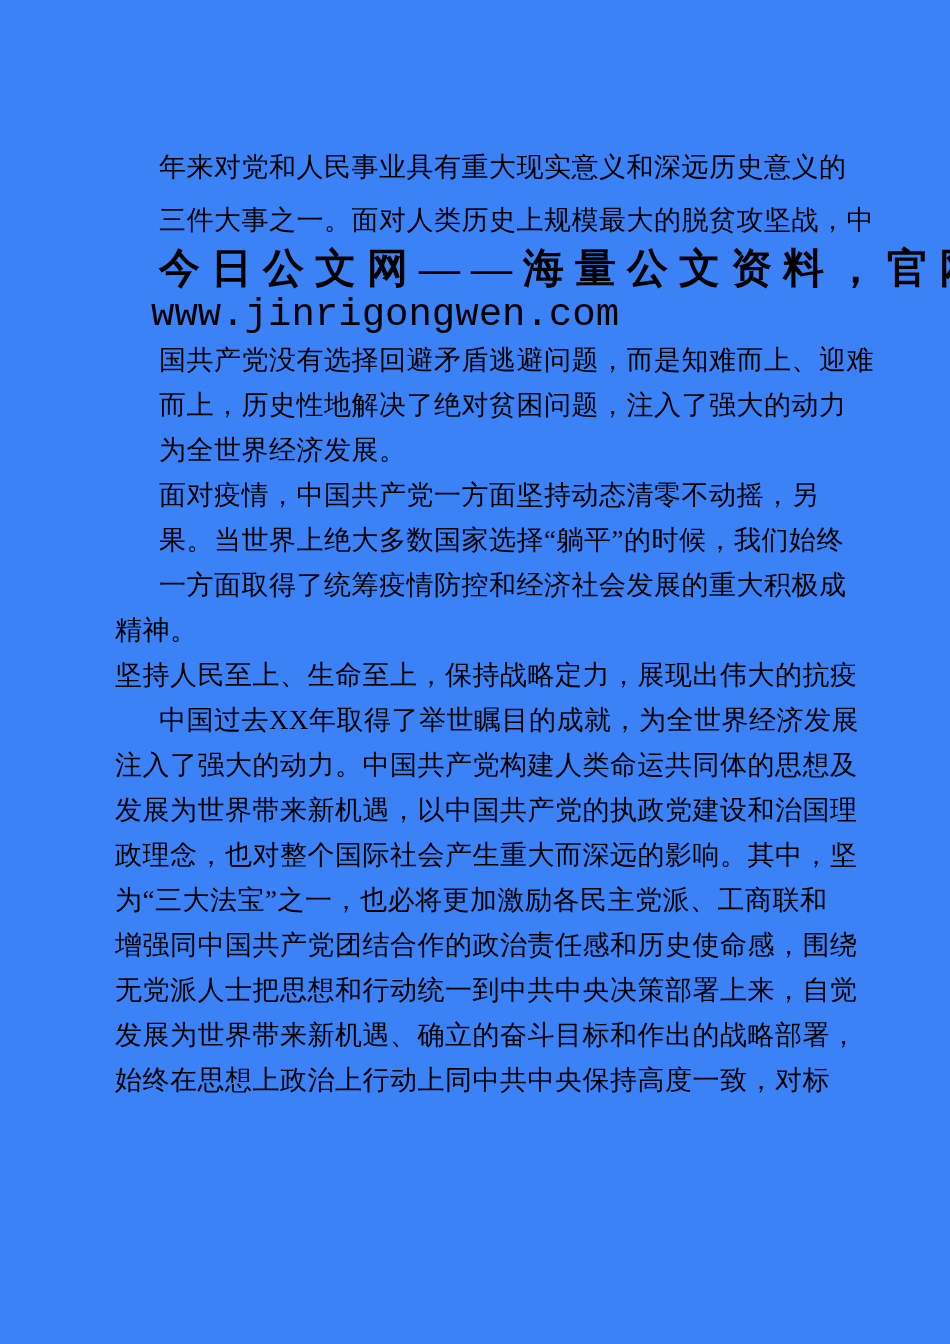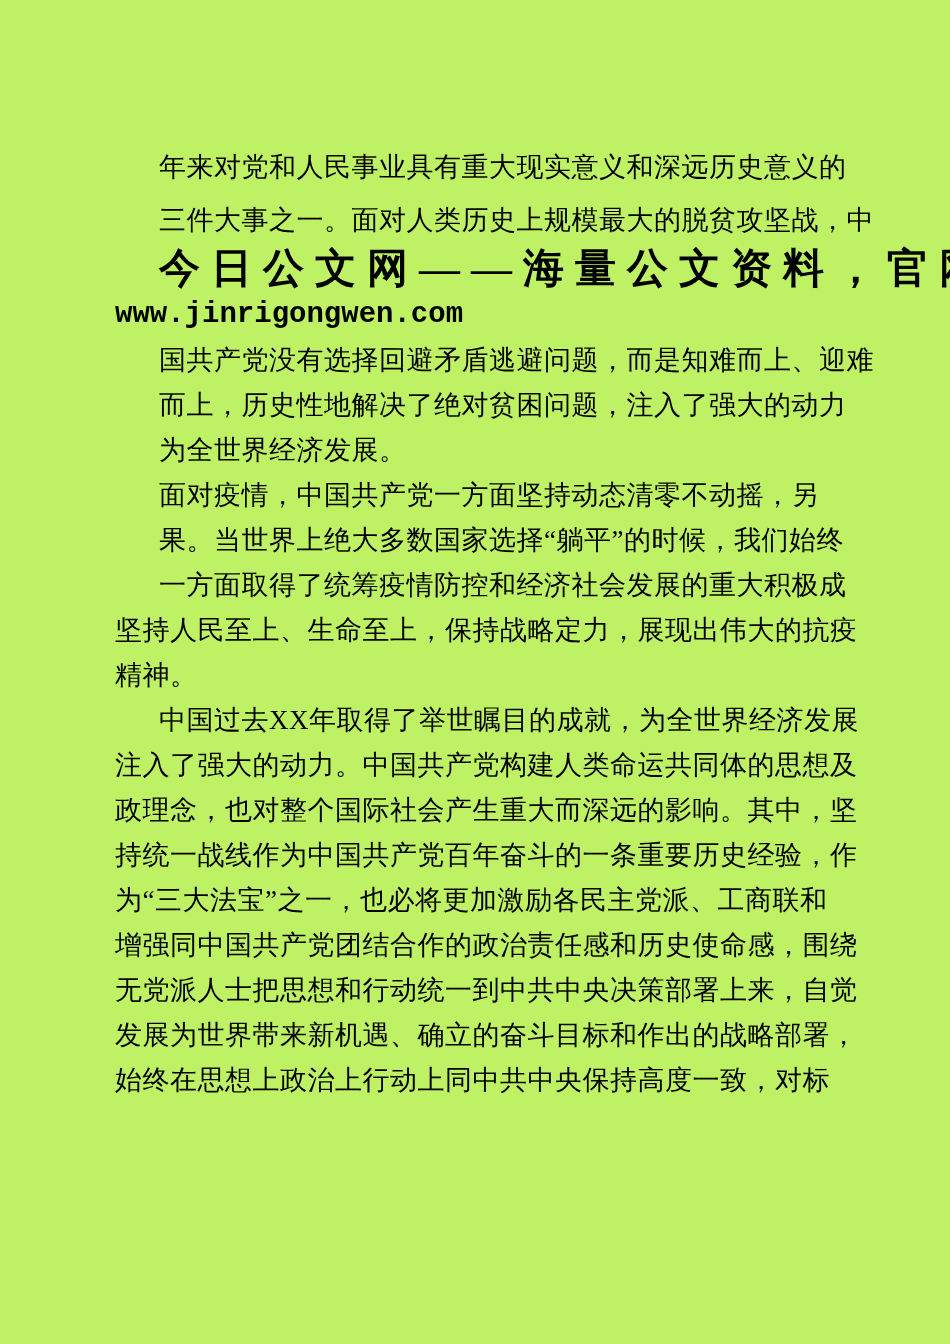--- a/index.html
+++ b/index.html
@@ -5,21 +5,21 @@
   html, body {
     margin: 0;
     padding: 0;
     background: #ffffff;
   }
   .page {
     position: relative;
     width: 950px;
     height: 1344px;
     margin: 0 auto;
-    background: #bef264;
+    background: #3b82f6;
     color: #000000;
     box-sizing: border-box;
     padding: 138px 115px 0 115px;
     overflow: hidden;
     font-family: "Liberation Serif", "DejaVu Serif", serif;
   }
   .line {
     height: 45px;
     line-height: 45px;
     font-size: 27px;
@@ -33,43 +33,44 @@
     height: 48px;
     line-height: 48px;
     font-size: 41px;
     font-weight: bold;
     letter-spacing: 11px;
   }
   .url {
     height: 46px;
     line-height: 46px;
     font-family: "Liberation Mono", monospace;
-    font-weight: bold;
-    font-size: 29px;
+    font-weight: normal;
+    font-size: 39px;
     letter-spacing: 0;
+    margin-left: 36px;
   }
 </style>
 </head>
 <body>
 
 <div class="page">
   <div class="line ind l1">年来对党和人民事业具有重大现实意义和深远历史意义的</div>
   <div class="line ind l2">三件大事之一。面对人类历史上规模最大的脱贫攻坚战，中</div>
   <div class="line ind ad">今日公文网——海量公文资料，官网</div>
   <div class="line url">www.jinrigongwen.com</div>
   <div class="line ind">国共产党没有选择回避矛盾逃避问题，而是知难而上、迎难</div>
   <div class="line ind">而上，历史性地解决了绝对贫困问题，注入了强大的动力</div>
   <div class="line ind">为全世界经济发展。</div>
   <div class="line ind">面对疫情，中国共产党一方面坚持动态清零不动摇，另</div>
   <div class="line ind">果。当世界上绝大多数国家选择“躺平”的时候，我们始终</div>
   <div class="line ind">一方面取得了统筹疫情防控和经济社会发展的重大积极成</div>
+  <div class="line">精神。</div>
   <div class="line">坚持人民至上、生命至上，保持战略定力，展现出伟大的抗疫</div>
-  <div class="line">精神。</div>
   <div class="line ind">中国过去XX年取得了举世瞩目的成就，为全世界经济发展</div>
   <div class="line">注入了强大的动力。中国共产党构建人类命运共同体的思想及</div>
+  <div class="line">发展为世界带来新机遇，以中国共产党的执政党建设和治国理</div>
   <div class="line">政理念，也对整个国际社会产生重大而深远的影响。其中，坚</div>
-  <div class="line">持统一战线作为中国共产党百年奋斗的一条重要历史经验，作</div>
   <div class="line">为“三大法宝”之一，也必将更加激励各民主党派、工商联和</div>
   <div class="line">增强同中国共产党团结合作的政治责任感和历史使命感，围绕</div>
   <div class="line">无党派人士把思想和行动统一到中共中央决策部署上来，自觉</div>
   <div class="line">发展为世界带来新机遇、确立的奋斗目标和作出的战略部署，</div>
   <div class="line">始终在思想上政治上行动上同中共中央保持高度一致，对标</div>
 </div>
 
 </body></html>

